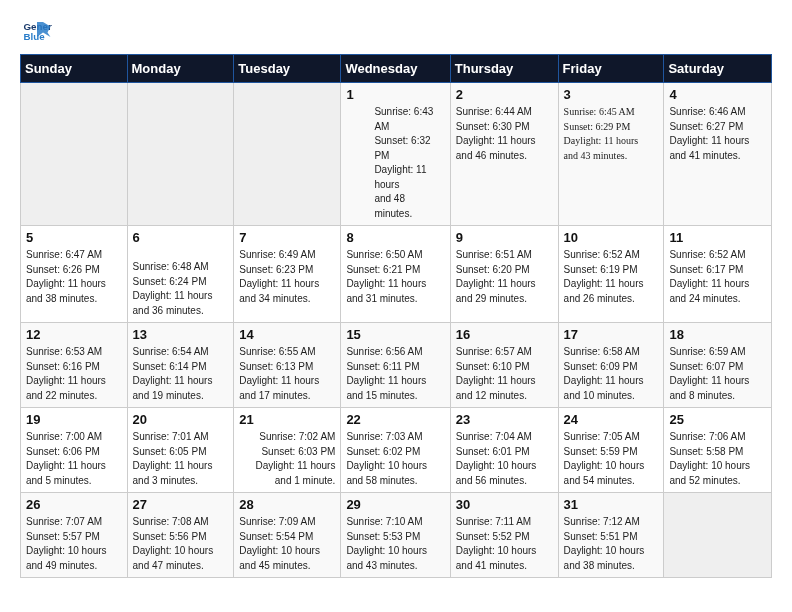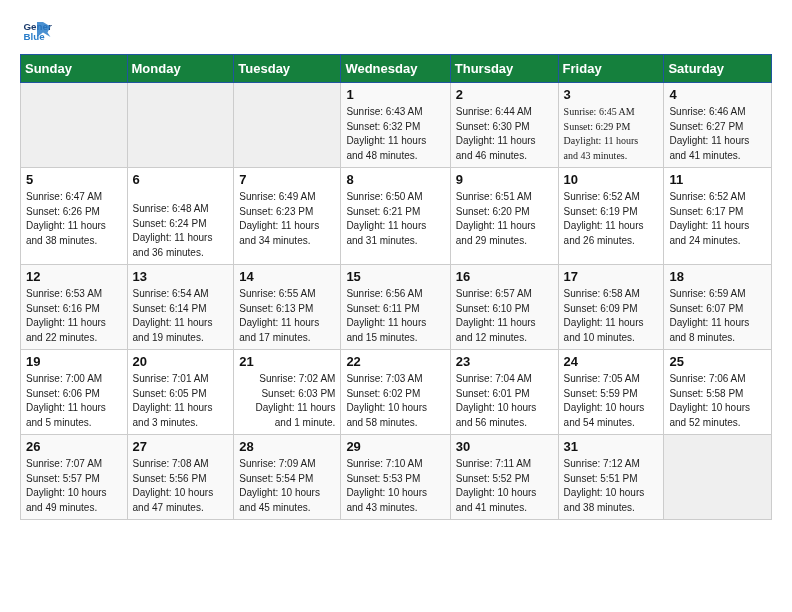--- a/index.html
+++ b/index.html
@@ -41,21 +41,21 @@
       font-size: 15px;
       color: #333;
       margin-top: 2px;
     }
     .calendar {
       width: 100%;
       border-collapse: collapse;
       border: 1px solid #ccc;
     }
     .calendar th {
-      background-color: #15803d;
+      background-color: #0f172a;
       color: #fff;
       font-size: 13px;
       font-weight: bold;
       padding: 6px 4px;
       text-align: left;
       border: 1px solid #1f559e;
     }
     .calendar td {
       vertical-align: top;
       border: 1px solid #ccc;
@@ -121,21 +121,21 @@
           <th>Saturday</th>
         </tr>
     </thead>
     <tbody id="calendar-body">
     <tr>
           <td class="empty"></td>
           <td class="empty"></td>
           <td class="empty"></td>
           <td>
             <div class="day-number">1</div>
-            <div class="day-info" style="white-space: pre-line;">Sunrise: 6:43 AM
+            <div class="day-info" style="white-space: pre-line; margin-left: 28px;">Sunrise: 6:43 AM
 Sunset: 6:32 PM
 Daylight: 11 hours
 and 48 minutes.</div>
           </td>
           <td>
             <div class="day-number">2</div>
             <div class="day-info" style="white-space: pre-line;">Sunrise: 6:44 AM
 Sunset: 6:30 PM
 Daylight: 11 hours
 and 46 minutes.</div>

